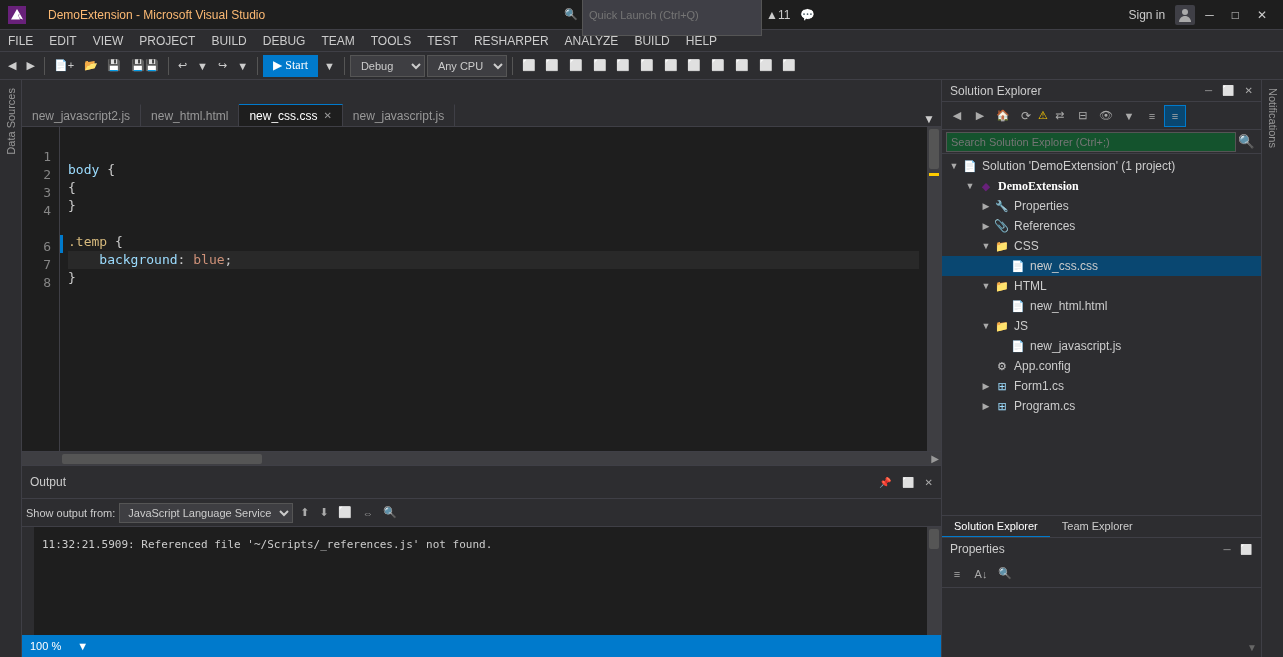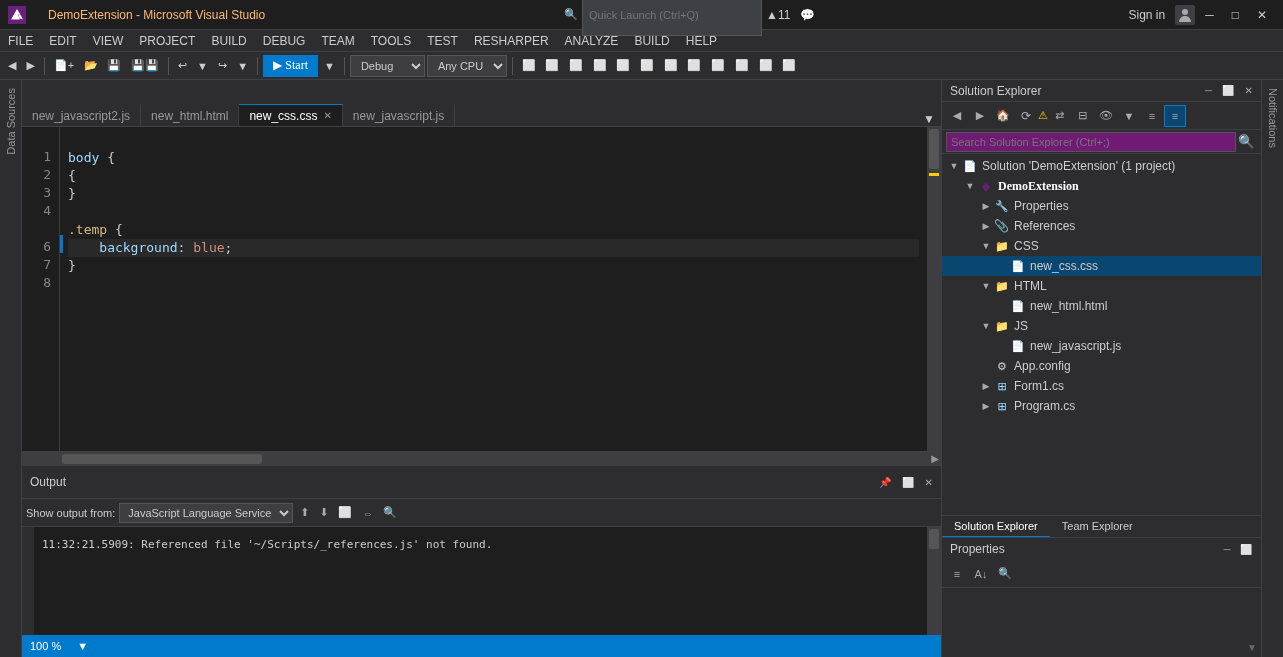--- a/index.html
+++ b/index.html
@@ -228,21 +228,21 @@
           <div style="height:18px;color:#858585;font-family:Consolas,monospace;font-size:13px;padding-right:8px;">3</div>
           <div style="height:18px;color:#858585;font-family:Consolas,monospace;font-size:13px;padding-right:8px;">4</div>
           <div style="height:18px;"></div>
           <div style="height:18px;color:#858585;font-family:Consolas,monospace;font-size:13px;padding-right:8px;">6</div>
           <div style="height:18px;color:#858585;font-family:Consolas,monospace;font-size:13px;padding-right:8px;">7</div>
           <div style="height:18px;color:#858585;font-family:Consolas,monospace;font-size:13px;padding-right:8px;">8</div>
         </div>
 
         <div style="position:relative;flex:1;background:#1e1e1e;overflow:hidden;">
           <div style="position:absolute;left:0;top:108px;width:3px;height:18px;background:#007acc;"></div>
-          <div style="padding:4px 8px;font-family:Consolas,monospace;font-size:13px;">
+          <div style="padding:16px 8px;font-family:Consolas,monospace;font-size:13px;">
             <div class="code-line">&nbsp;</div>
             <div class="code-line"><span style="color:#9cdcfe;">body</span> <span style="color:#ccc;">{</span></div>
             <div class="code-line"><span style="color:#ccc;">{</span></div>
             <div class="code-line"><span style="color:#ccc;">}</span></div>
             <div class="code-line">&nbsp;</div>
             <div class="code-line"><span style="color:#d7ba7d;">.temp</span> <span style="color:#ccc;">{</span></div>
             <div class="code-line active-line"><span style="color:#ccc;">&nbsp;&nbsp;&nbsp;&nbsp;</span><span style="color:#9cdcfe;">background</span><span style="color:#ccc;">: </span><span style="color:#ce9178;">blue</span><span style="color:#ccc;">;</span></div>
             <div class="code-line"><span style="color:#ccc;">}</span></div>
           </div>
         </div>
@@ -319,21 +319,21 @@
         <span class="sol-warn">⚠</span>
         <button class="sol-btn">⇄</button>
         <button class="sol-btn">⊟</button>
         <button class="sol-btn">👁</button>
         <button class="sol-btn">▼</button>
         <button class="sol-btn">≡</button>
         <button class="sol-btn sol-btn-active" style="border:1px solid #007acc;background:#094771;">≡</button>
       </div>
 
       <div class="sol-search">
-        <input type="text" style="flex: 1 1 0%; background: #701a75; border: 1px solid rgb(85, 85, 85); color: rgb(204, 204, 204); padding: 1px 4px; font-size: 11px; height: 20px;" placeholder="Search Solution Explorer (Ctrl+;)">
+        <input type="text" style="flex: 1 1 0%; background: #14532d; border: 1px solid rgb(85, 85, 85); color: rgb(204, 204, 204); padding: 1px 4px; font-size: 11px; height: 20px;" placeholder="Search Solution Explorer (Ctrl+;)">
         <button class="sol-search-btn">🔍</button>
       </div>
 
       <div class="tree">
 
         <div class="tree-item">
           <span class="tree-expand">▼</span>
           <span class="tree-icon">📄</span>
           <span class="tree-label">Solution 'DemoExtension' (1 project)</span>
         </div>

